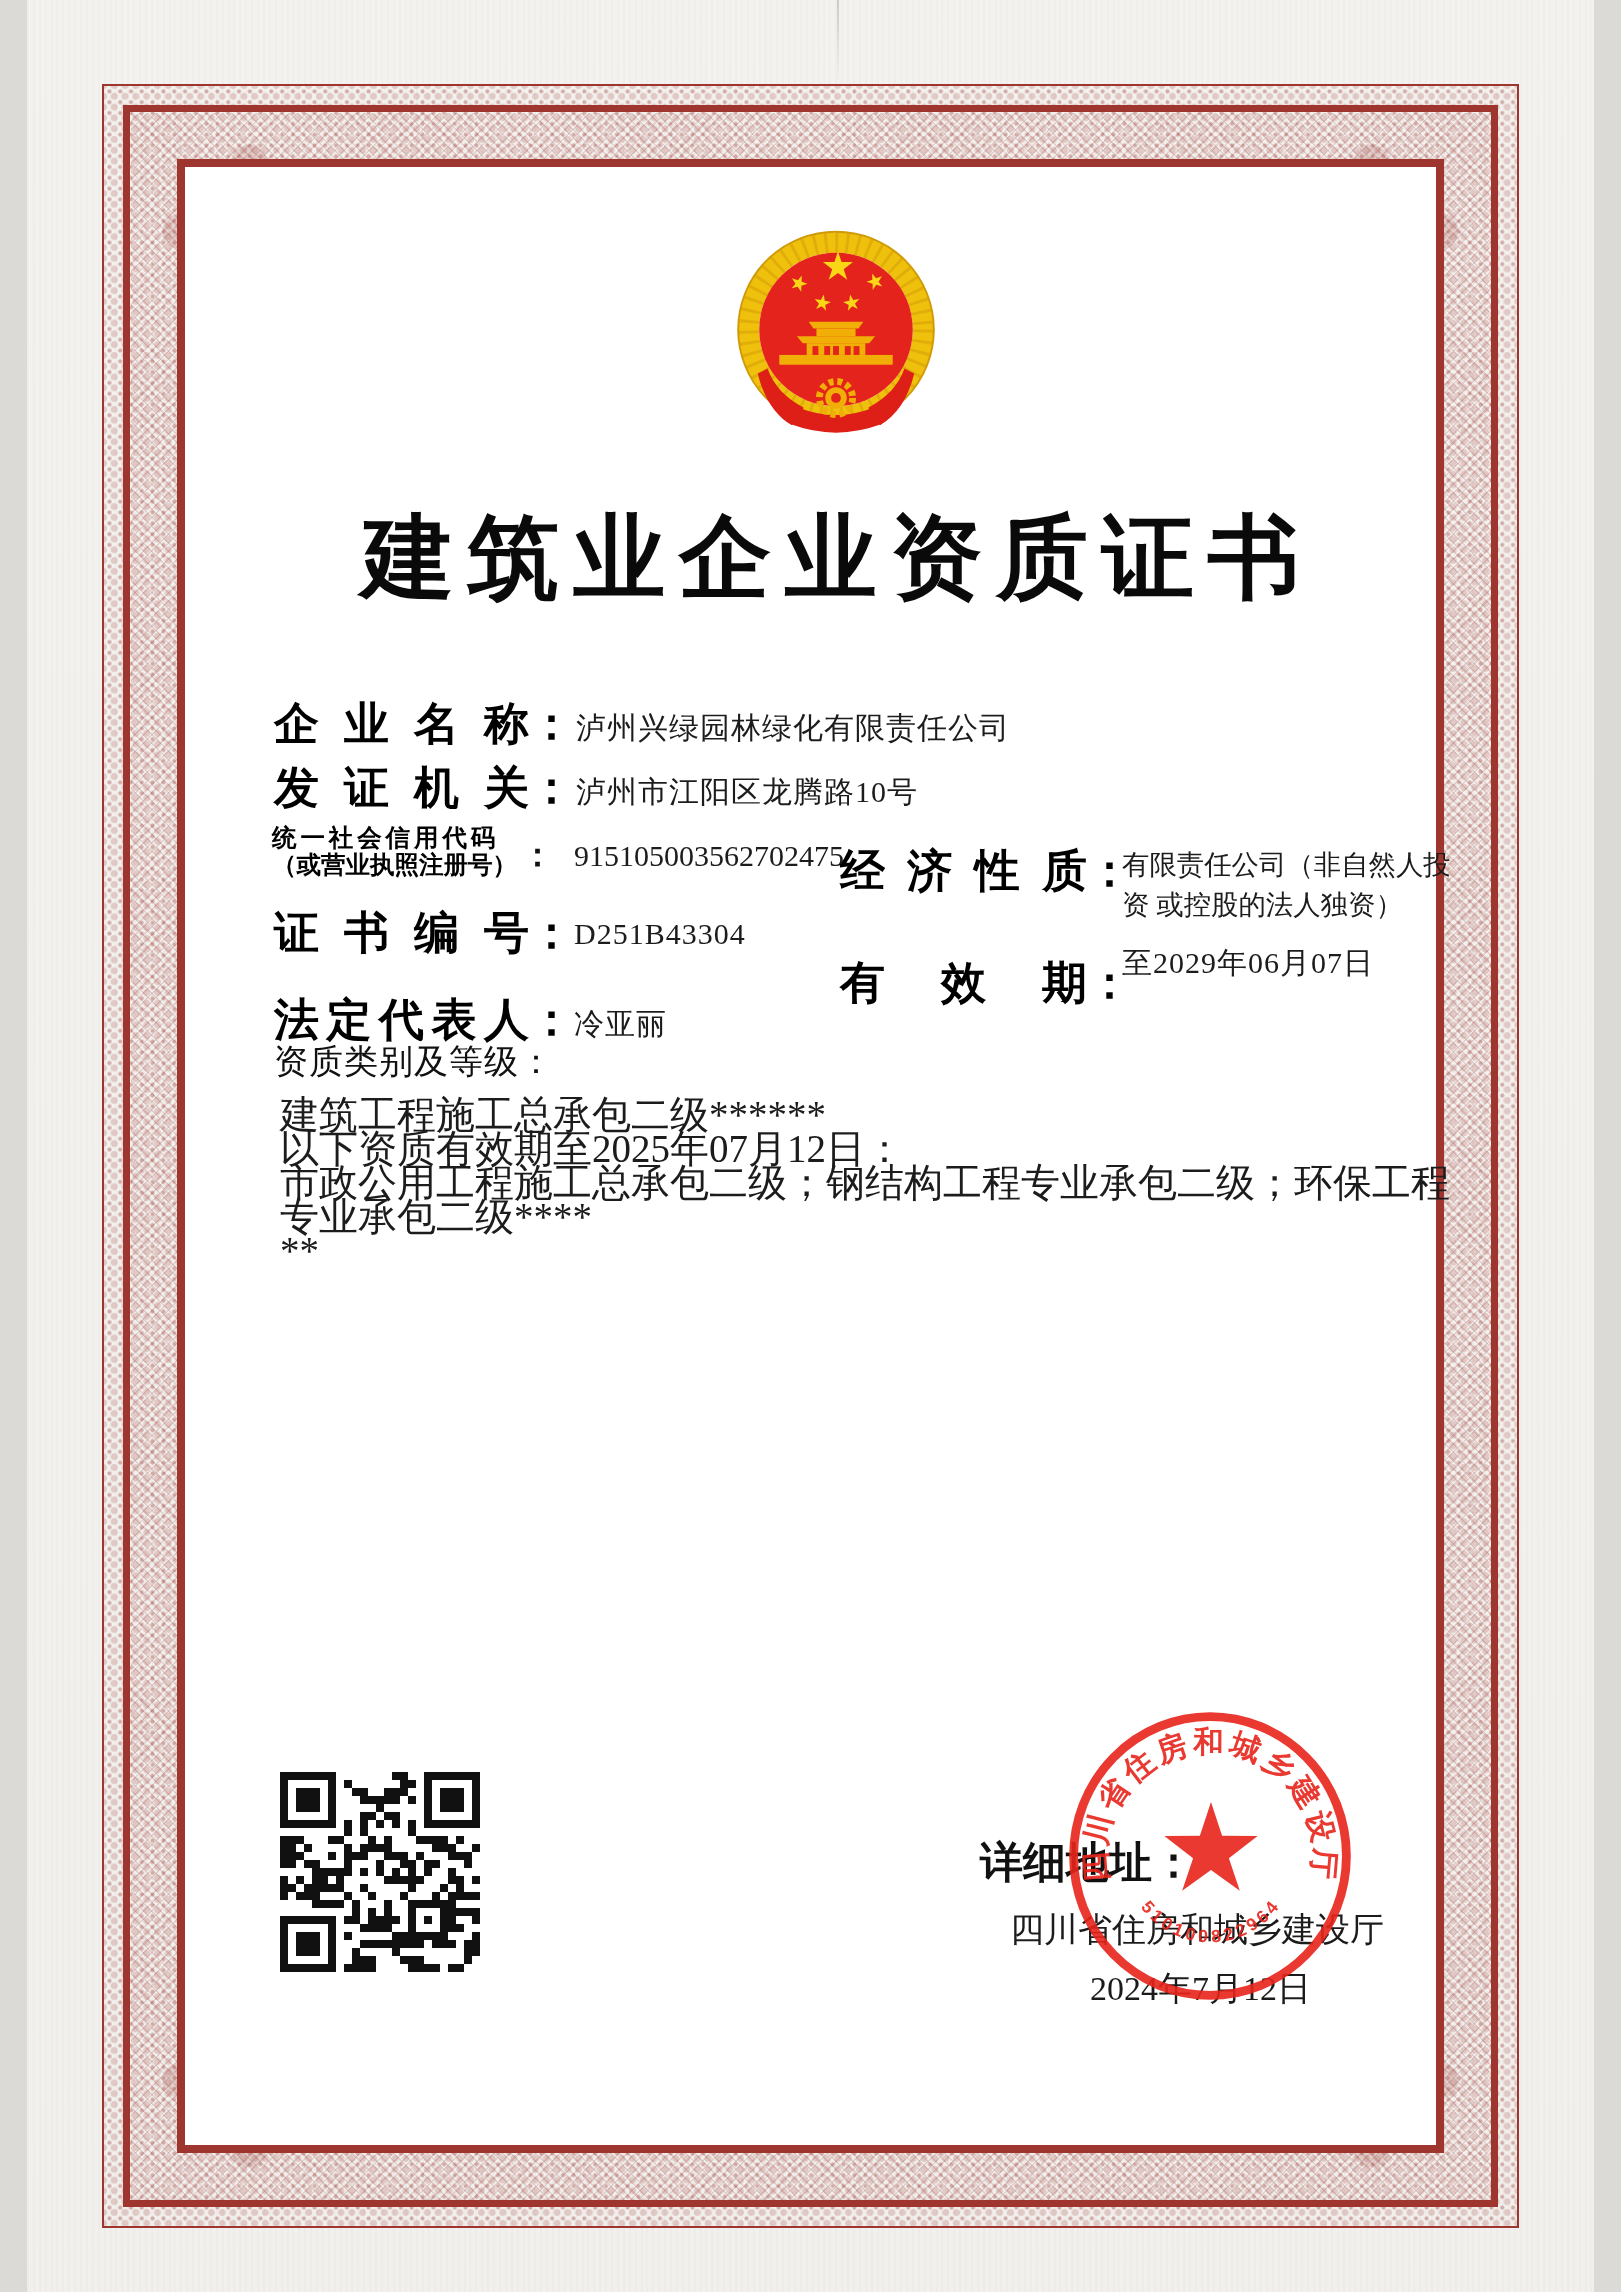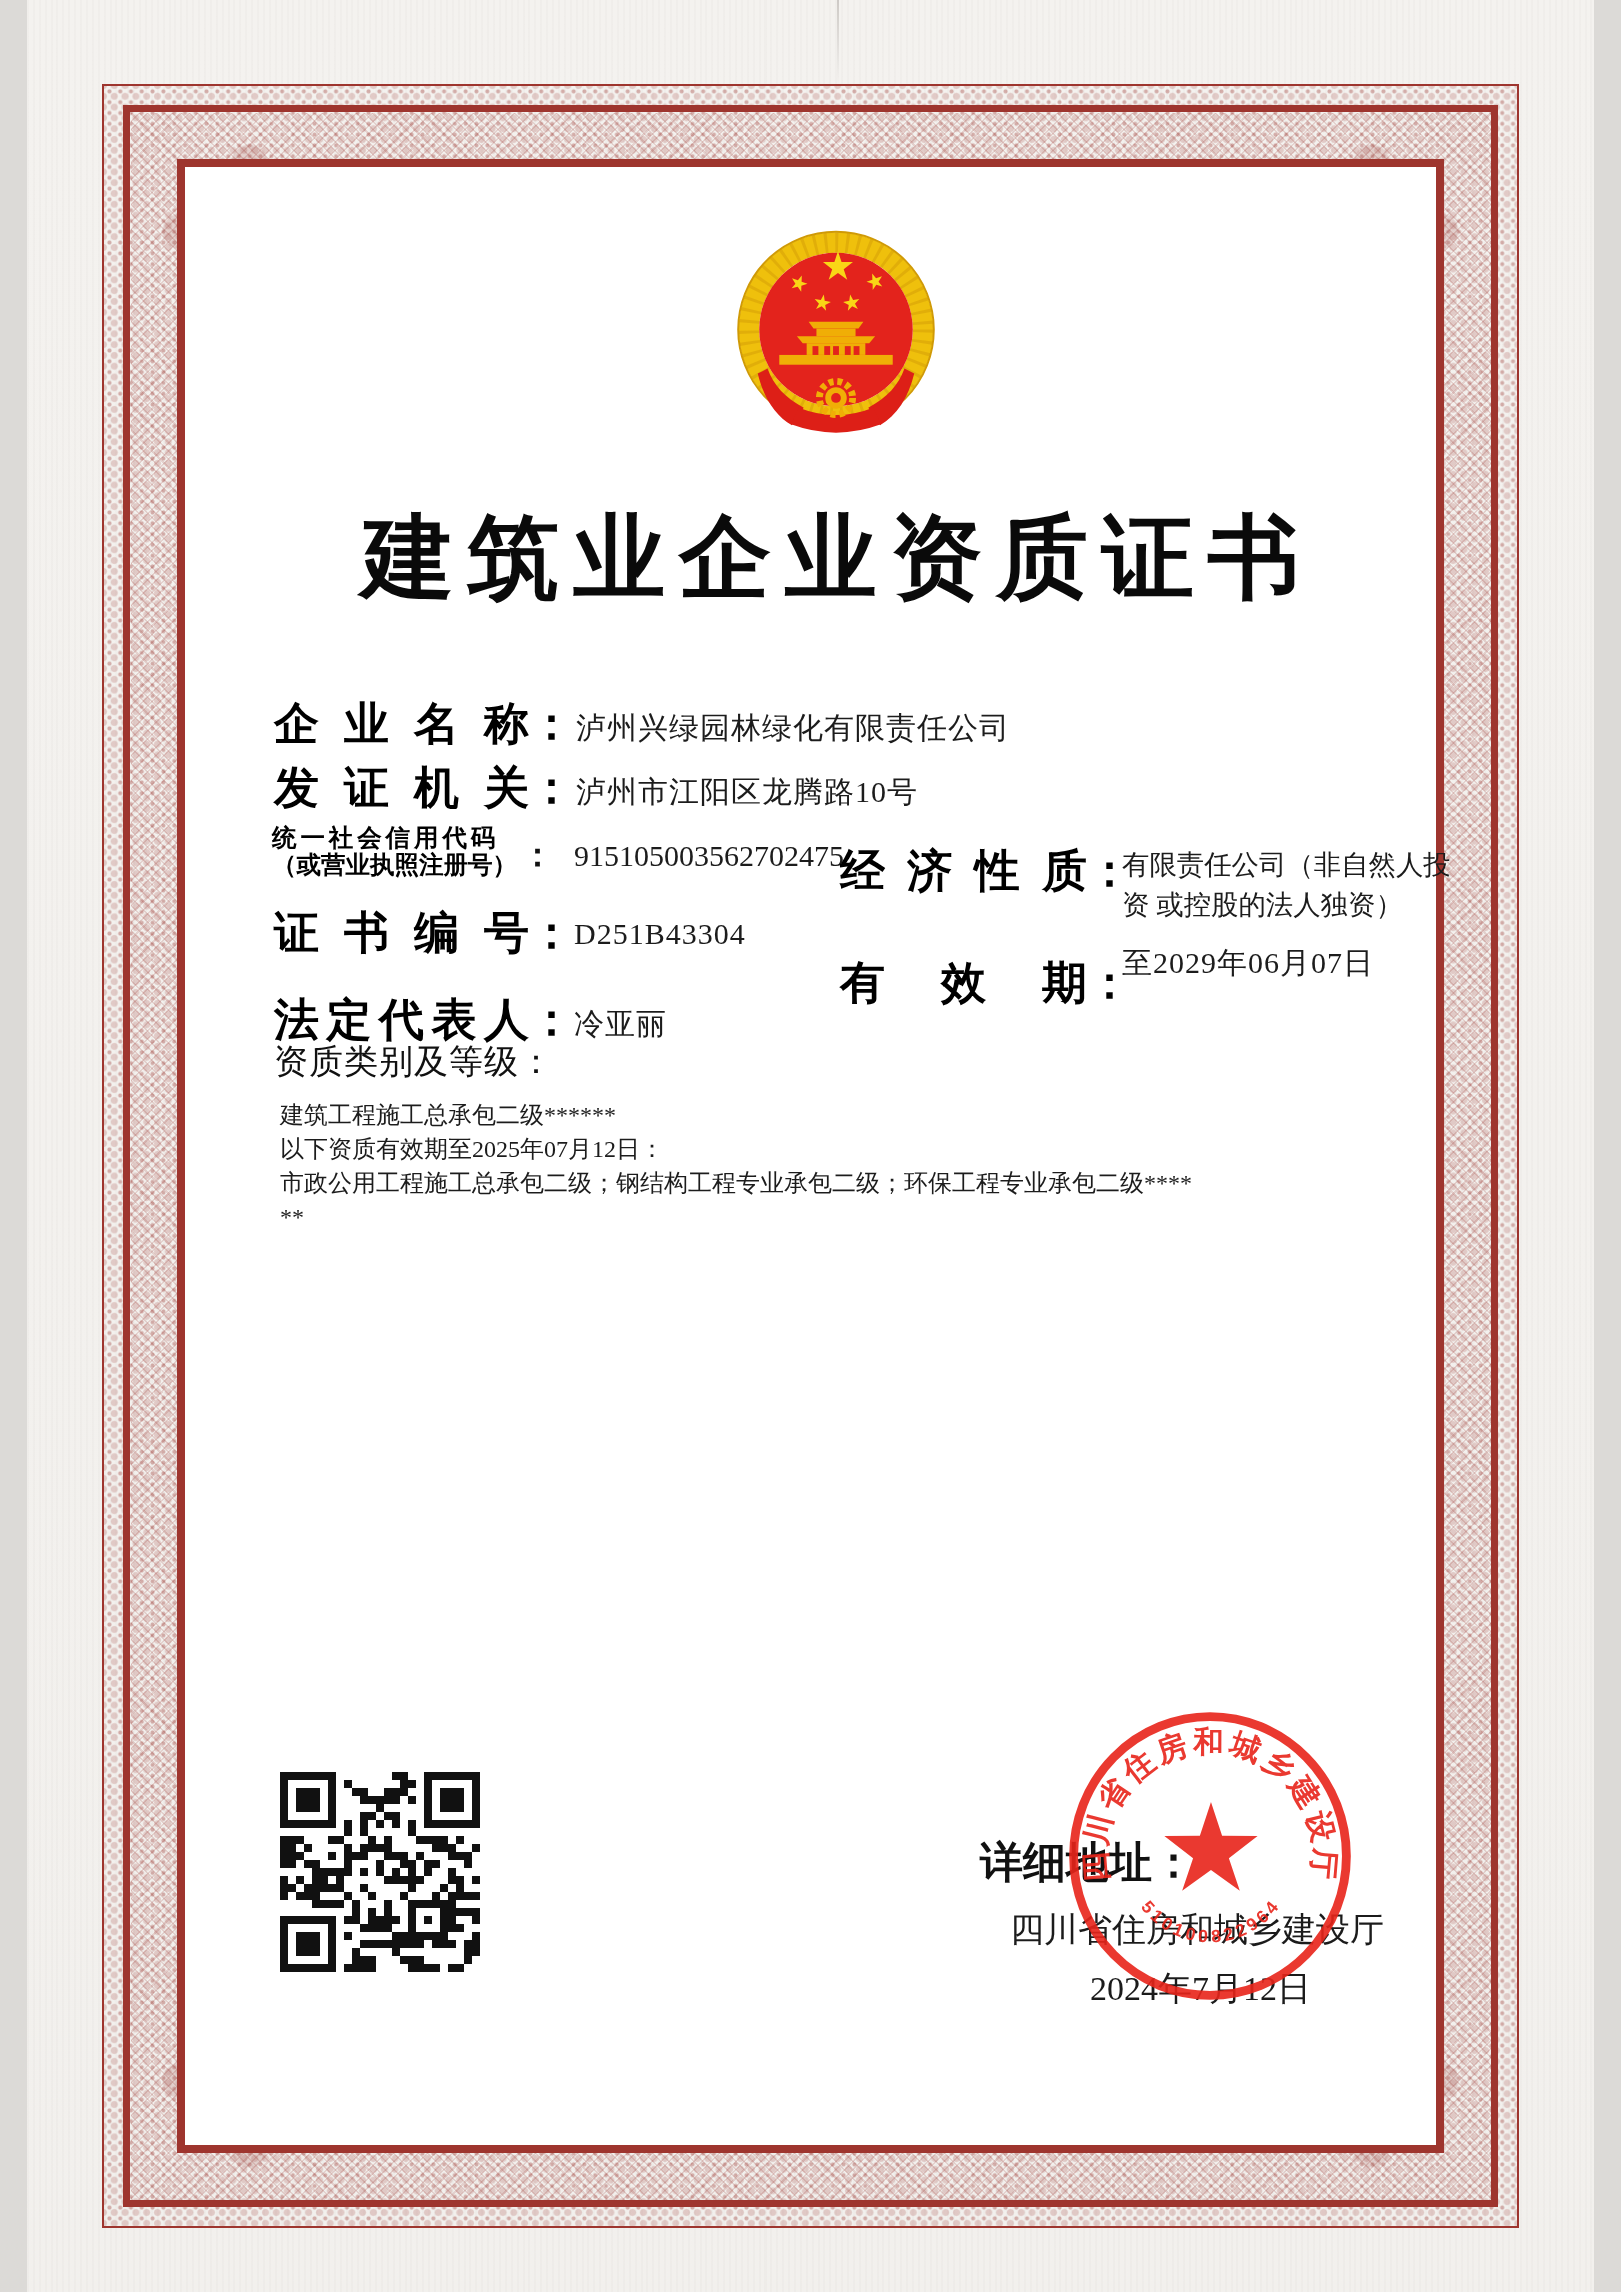--- a/index.html
+++ b/index.html
@@ -46,21 +46,21 @@
   .lblrow{display:flex; align-items:flex-end; font-weight:bold; font-size:45px; color:#000;}
   .jt{display:inline-block; width:255px; text-align:justify; text-align-last:justify;}
   .jt2{display:inline-block; width:247px; text-align:justify; text-align-last:justify;}
   .colon{display:inline-block;}
   .smalllbl{font-size:24.5px; font-weight:bold; line-height:26.5px; letter-spacing:3.9px; color:#000;}
   .bigcolon{font-size:33px; font-weight:bold;}
   .value{font-family:"Liberation Serif", serif; font-size:30px; color:#1c1c1c; letter-spacing:1px;}
   .value2{font-family:"Liberation Serif", serif; font-size:27.4px; color:#1c1c1c;
           line-height:40px; white-space:normal; width:353px;}
   .qhead{font-size:34px; font-weight:normal; letter-spacing:1px;}
-  .qlines{font-family:"Liberation Serif", serif; font-size:24px; line-height:34px;
+  .qlines{font-family:"Liberation Serif", serif; font-size:39px; line-height:34px;
           color:#1c1c1c; white-space:normal; width:1206px;}
   .qlines span{display:block;}
   .fz{font-size:43px; font-weight:bold; letter-spacing:0px;}
   .authority{font-family:"Liberation Serif", serif; font-size:34px; color:#1b1b1b;}
   .dateline{font-family:"Liberation Serif", serif; font-size:34px; color:#1b1b1b;}
   .seal{opacity:.9;}
 </style>
 </head>
 <body>
 

